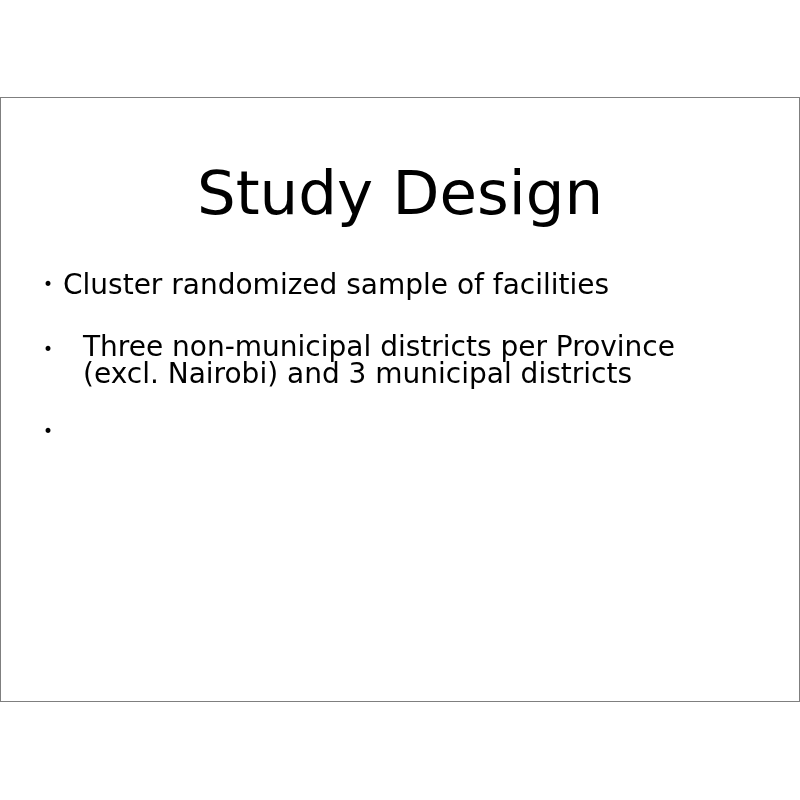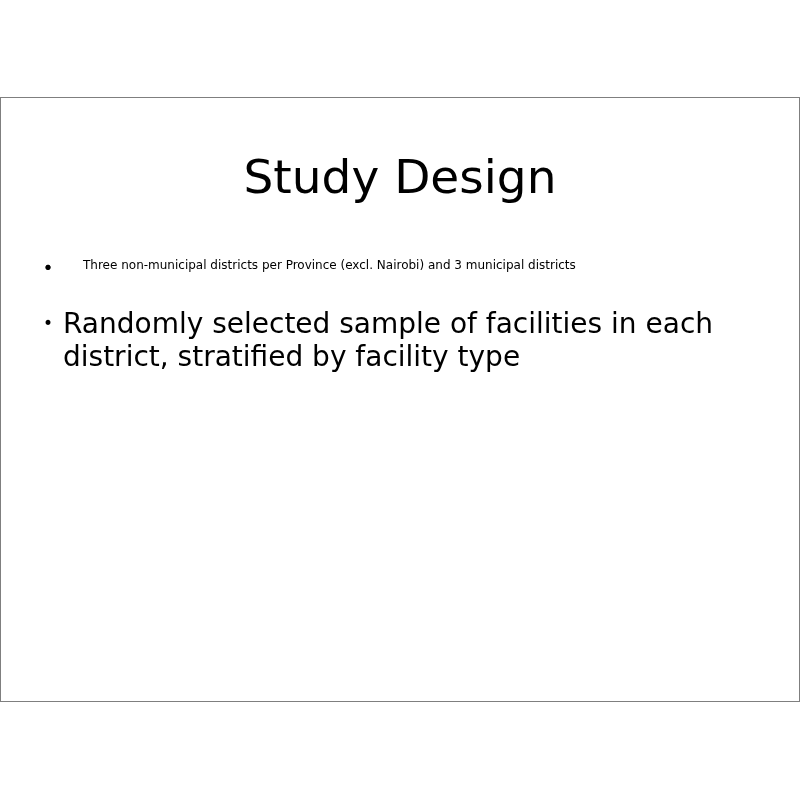--- a/index.html
+++ b/index.html
@@ -20,24 +20,24 @@
     left: 0;
     top: 97px;
     width: 800px;
     height: 605px;
     box-sizing: border-box;
     border: 1px solid #7f7f7f;
     background: #ffffff;
     color: #000000;
   }
   .slide-title {
-    margin: 0;
+    margin: 16px;
     padding-top: 50px;
     text-align: center;
-    font-size: 47px;
+    font-size: 61px;
     font-weight: 400;
     line-height: 58px;
     color: #000000;
   }
   .content {
     margin-left: 42px;
     margin-right: 60px;
     margin-top: 46px;
   }
   .li {
@@ -54,43 +54,43 @@
     left: 0;
     top: 0;
     font-size: 17px;
     line-height: 33px;
   }
   .sub {
     margin-left: 20px;
     margin-top: 5px;
     margin-bottom: -4px;
     max-width: 640px;
-    font-size: 12px;
+    font-size: 28px;
     line-height: 27px;
   }
 </style>
 </head>
 <body>
 
 <div class="page">
   <div class="slide">
 
     <h1 class="slide-title">Study Design</h1>
 
     <div class="content">
 
       <div class="li">
         <span class="dot">•</span>
+        <span>Cluster randomized sample of facilities</span>
       </div>
 
       <div class="li">
         <span class="dot">•</span>
         <div class="sub">Three non-municipal districts per Province (excl. Nairobi) and 3 municipal districts</div>
       </div>
 
       <div class="li">
         <span class="dot">•</span>
-        <span>Randomly selected sample of facilities in each district, stratified by facility type</span>
       </div>
 
     </div>
   </div>
 </div>
 
 </body></html>

